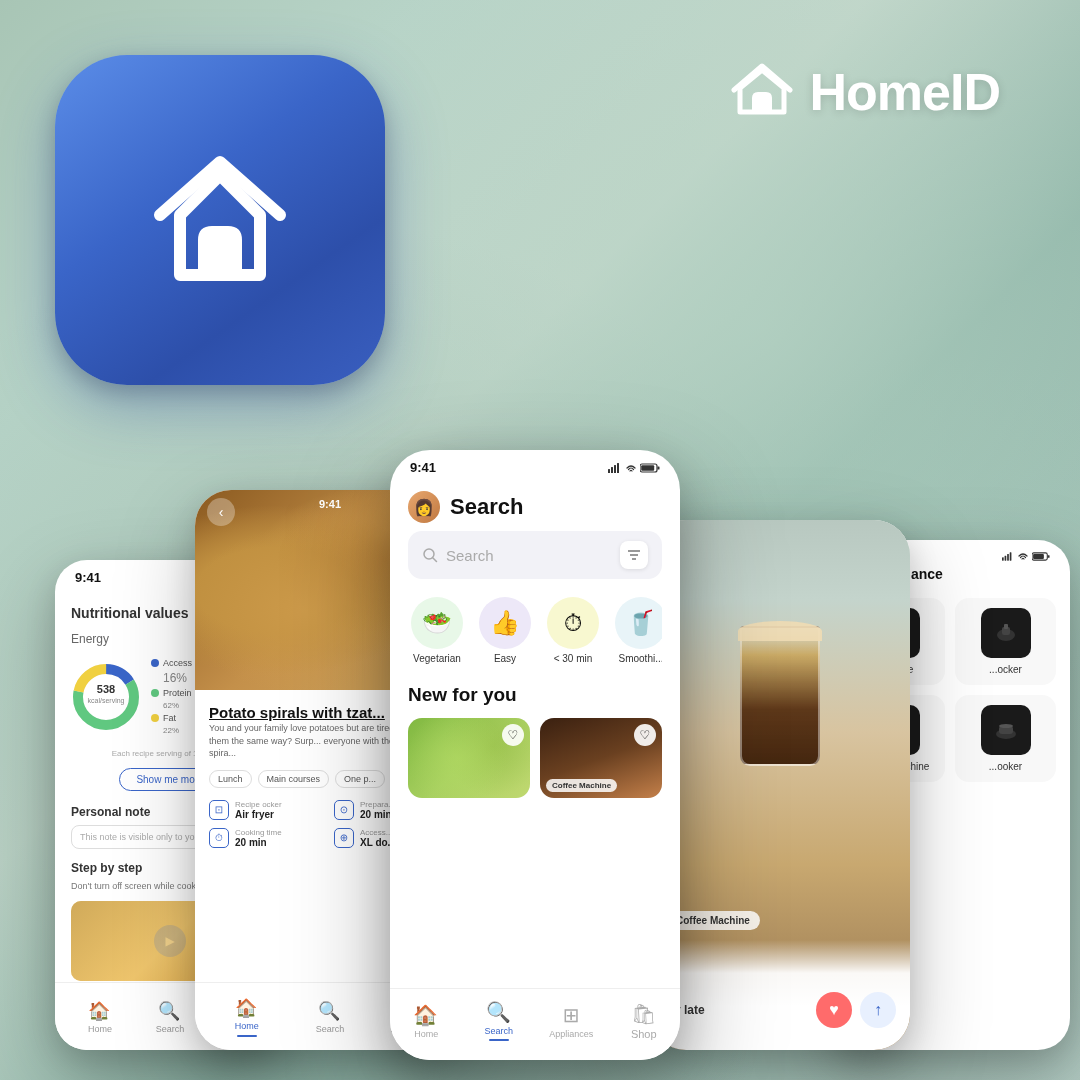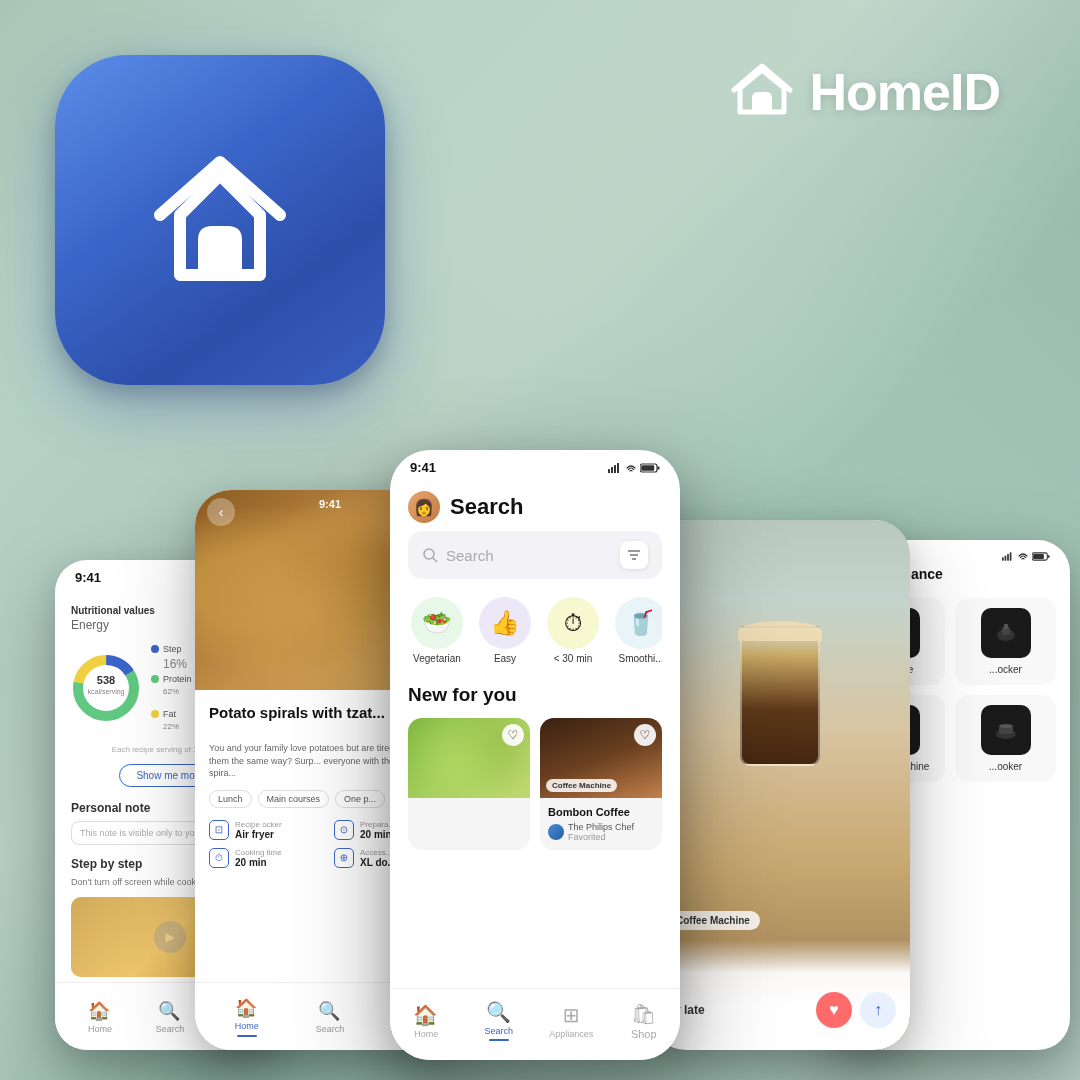--- a/index.html
+++ b/index.html
@@ -136,21 +136,21 @@
       font-size: 11px;
       font-weight: 600;
       color: #111;
     }
 
     .status-bar-time { font-size: 13px; font-weight: 700; }
     .status-icons { display: flex; gap: 4px; align-items: center; }
 
     
     .nutrition-screen { padding: 16px; font-size: 11px; color: #333; }
-    .nutrition-title { font-size: 10px; font-weight: 700; margin-bottom: 2px; }
+    .nutrition-title { font-size: 14px; font-weight: 700; margin-bottom: 11px; }
     .nutrition-subtitle { font-size: 12px; color: #666; margin-bottom: 12px; }
     
     .nutrition-chart-area {
       display: flex;
       align-items: center;
       gap: 10px;
       margin-bottom: 14px;
     }
 
     .donut-chart {
@@ -277,21 +277,21 @@
 
     .heart-btn {
       width: 28px; height: 28px;
       background: rgba(255,255,255,0.3);
       border-radius: 50%;
       display: flex; align-items: center; justify-content: center;
       color: white; font-size: 14px;
     }
 
     .recipe-body { padding: 14px; }
-    .recipe-name { font-size: 15px; font-weight: 700; color: #111; margin-bottom: 20px; line-height: 1.2; }
+    .recipe-name { font-size: 15px; font-weight: 700; color: #111; margin-bottom: 0; line-height: 1.2; text-decoration: underline; }
     .recipe-desc { font-size: 9px; color: #666; line-height: 1.4; margin-bottom: 10px; }
 
     .recipe-tags { display: flex; gap: 6px; flex-wrap: wrap; margin-bottom: 12px; }
     .recipe-tag {
       padding: 3px 8px;
       border: 1px solid #ddd;
       border-radius: 12px;
       font-size: 9px;
       color: #555;
     }
@@ -604,28 +604,28 @@
         <circle cx="35" cy="35" r="28" fill="none" stroke="#60c880" stroke-width="10" stroke-dasharray="109.22 66.78" stroke-dashoffset="-28.16" transform="rotate(-90 35 35)"></circle>
 
         <circle cx="35" cy="35" r="28" fill="none" stroke="#f0d040" stroke-width="10" stroke-dasharray="38.78 137.22" stroke-dashoffset="-137.38" transform="rotate(-90 35 35)"></circle>
         <text x="35" y="31" text-anchor="middle" font-size="11" font-weight="700" fill="#333">538</text>
         <text x="35" y="41" text-anchor="middle" font-size="7" fill="#888">kcal/serving</text>
       </svg>
 
       <div class="nutrition-legend">
         <div class="legend-item">
             <div class="legend-dot" style="background:#3a65c8"></div>
-            <span>Step</span>
+            <span>Access</span>
           </div>
         <div style="font-size:12px;color:#888;margin-left:12px;margin-bottom:3px">16%</div>
         <div class="legend-item">
             <div class="legend-dot" style="background:#60c880"></div>
             <span>Protein</span>
           </div>
-        <div style="font-size:8px;color:#888;margin-left:12px;margin-bottom:13px">62%</div>
+        <div style="font-size:8px;color:#888;margin-left:12px;margin-bottom:3px">62%</div>
         <div class="legend-item">
             <div class="legend-dot" style="background:#f0d040"></div>
             <span>Fat</span>
           </div>
         <div style="font-size:8px;color:#888;margin-left:12px">22%</div>
       </div>
     </div>
 
     <div style="font-size:8px;color:#aaa;text-align:center;margin-bottom:10px">Each recipe serving of 1/2 recipe</div>
 
@@ -804,30 +804,20 @@
           <div class="recipe-card-heart">♡</div>
         </div>
       </div>
 
       <div class="recipe-card">
         <div class="recipe-card-img">
           <div style="width:100%;height:100%;background:linear-gradient(160deg,#3a2010,#6a4020,#c4804a);"></div>
           <div style="position:absolute;bottom:6px;left:6px;background:rgba(255,255,255,0.85);padding:2px 6px;border-radius:8px;font-size:8px;font-weight:600;color:#333">Coffee Machine</div>
           <div class="recipe-card-heart">♡</div>
         </div>
-        <div class="recipe-card-info">
-          <div class="recipe-card-name">Bombon Coffee</div>
-          <div class="recipe-card-author">
-            <div class="author-avatar" style="background:linear-gradient(135deg,#4a8ad4,#2060a0);width:16px;height:16px;border-radius:50%"></div>
-            <div>
-              <div class="author-name">The Philips Chef</div>
-              <div class="author-action">Favorited</div>
-            </div>
-          </div>
-        </div>
       </div>
     </div>
   </div>
 
   <div class="center-bottom-nav">
     <div class="c-nav-item">
       <span class="c-nav-icon">🏠</span>
       <span style="font-size:9px">Home</span>
     </div>
     <div class="c-nav-item active">

